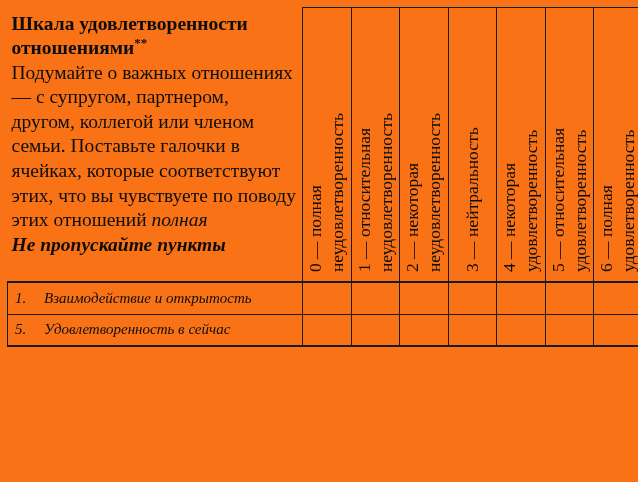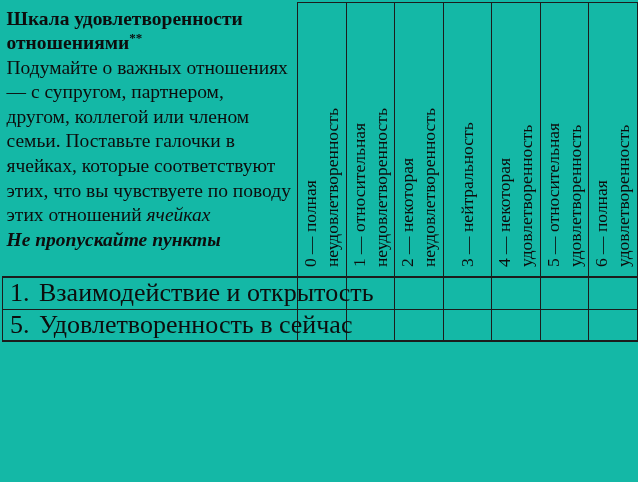--- a/index.html
+++ b/index.html
@@ -8,22 +8,22 @@
     font-family: "Liberation Serif", "DejaVu Serif", serif;
     color: #0d0d0d;
     width: 638px;
     height: 482px;
     overflow: hidden;
   }
   .sheet {
     position: relative;
     width: 638px;
     height: 482px;
-    background: #14b8a6;
-    padding: 2px;
+    background: #f97316;
+    padding: 7px;
   }
   table.scale {
     border-collapse: collapse;
     table-layout: fixed;
     width: 635px;
   }
   col.label-col { width: 295px; }
   col.score-col { width: 48.5px; }
 
   
@@ -60,23 +60,24 @@
     text-align: left;
   }
 
   
   tr.body-row td {
     border: 1px solid #1c1c1c;
     height: 32px;
   }
   tr.body-row.last td { border-bottom: 2px solid #1c1c1c; }
   td.row-label {
-    font-size: 26px;
+    font-size: 15px;
     padding-left: 7px;
     white-space: nowrap;
+    font-style: italic;
   }
   td.row-label .num { display: inline-block; width: 29px; }
 
   
   tr.total-row { height: 37px; }
   td.total-label {
     border: none;
     text-align: right;
     font-weight: bold;
     font-size: 19.5px;
@@ -104,21 +105,21 @@
       <col class="score-col">
         <col class="score-col">
         <col class="score-col">
     </colgroup>
 
     <tbody>
         <tr>
       <td class="intro-cell">
         <div class="intro">
           <div class="intro-title"><span>Шкала удовлетворенности отношениями</span><sup>**</sup></div>
-          <div class="intro-body"><span>Подумайте о важных отношениях — с супругом, партнером, другом, коллегой или членом семьи. Поставьте галочки в ячейках, которые соответствуют этих, что вы чувствуете по поводу этих отношений</span> <em>ячейках</em></div>
+          <div class="intro-body"><span>Подумайте о важных отношениях — с супругом, партнером, другом, коллегой или членом семьи. Поставьте галочки в ячейках, которые соответствуют этих, что вы чувствуете по поводу этих отношений</span> <em>полная</em></div>
           <div class="intro-note">Не пропускайте пункты</div>
         </div>
       </td>
       <th class="col-head"><div class="vtext">0 — полная
 неудовлетворенность</div></th>
       <th class="col-head"><div class="vtext">1 — относительная
 неудовлетворенность</div></th>
       <th class="col-head"><div class="vtext">2 — некоторая
 неудовлетворенность</div></th>
       <th class="col-head"><div class="vtext">3 — нейтральность</div></th>

